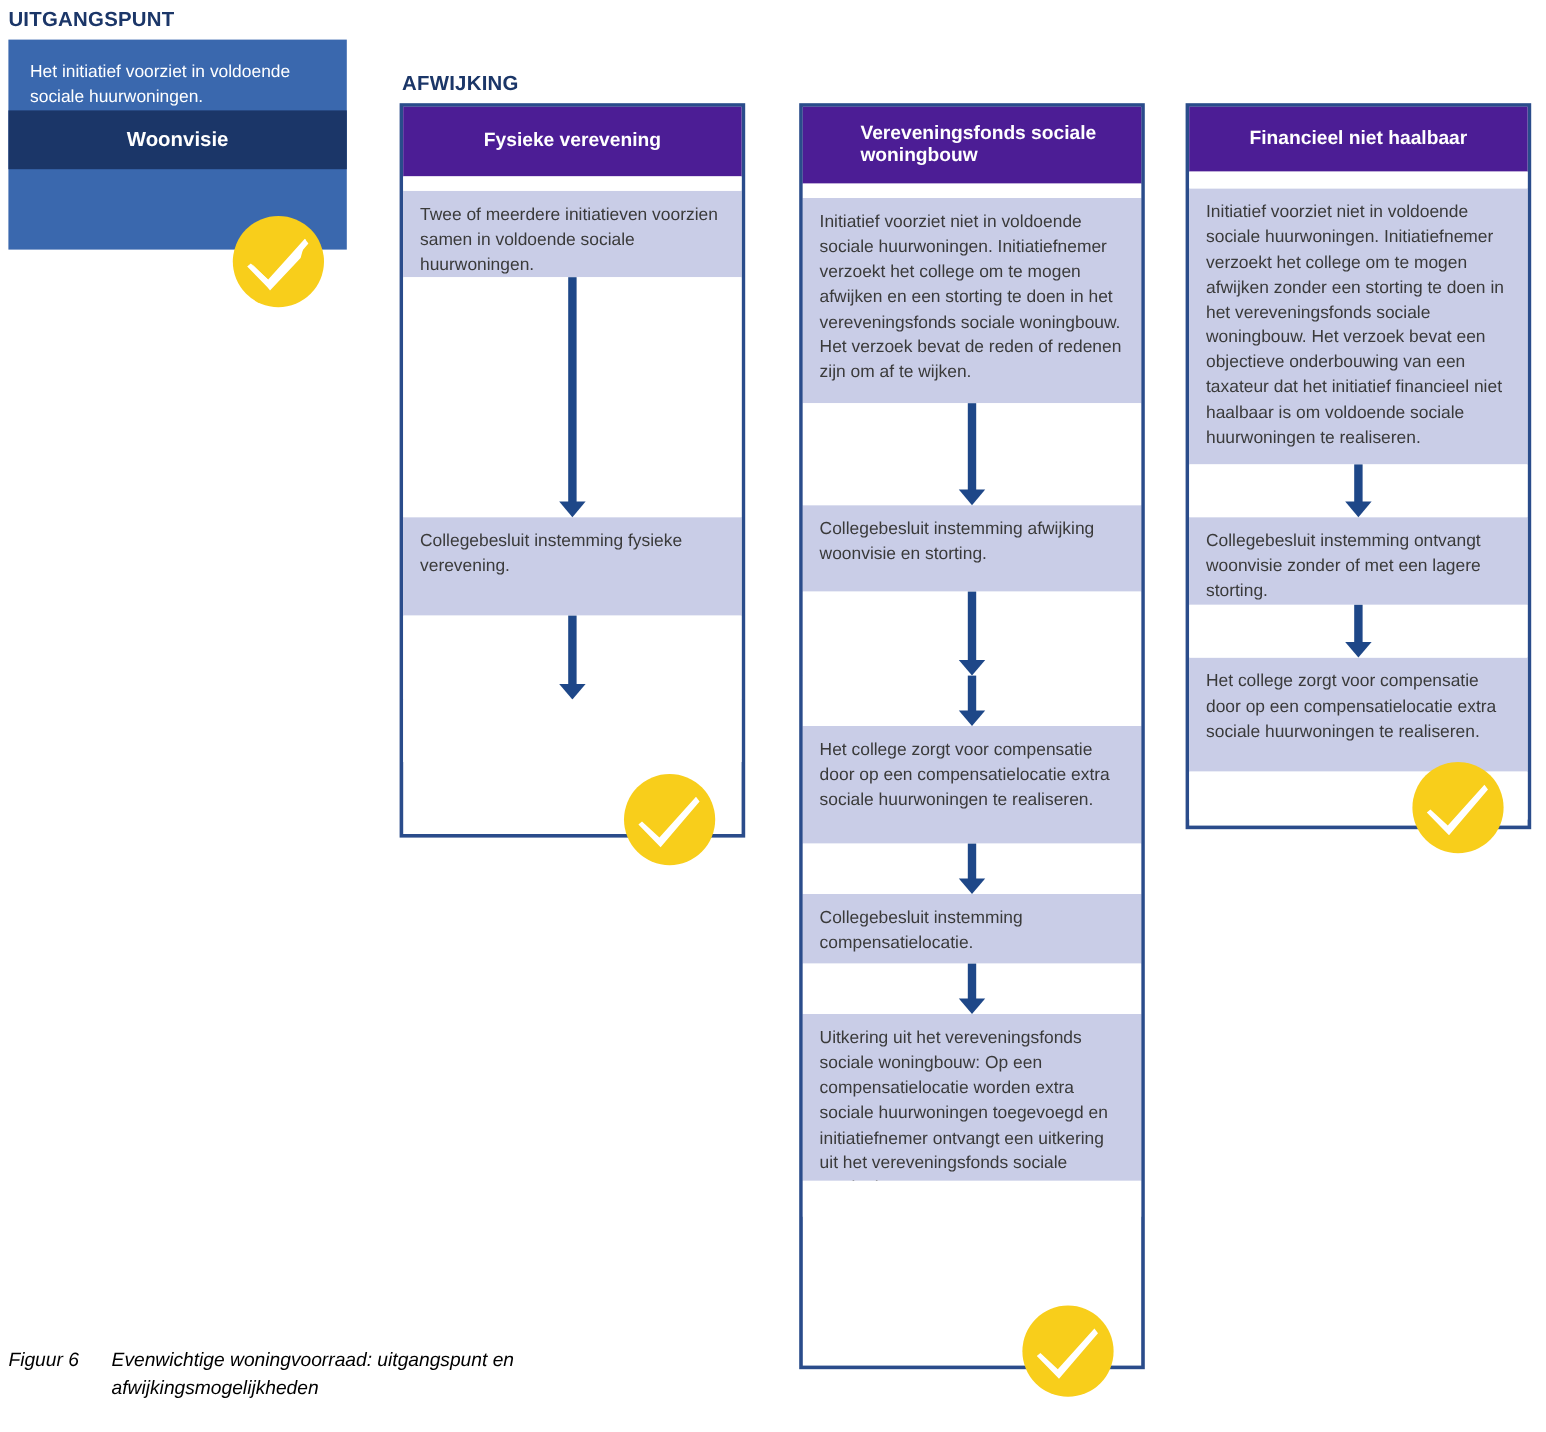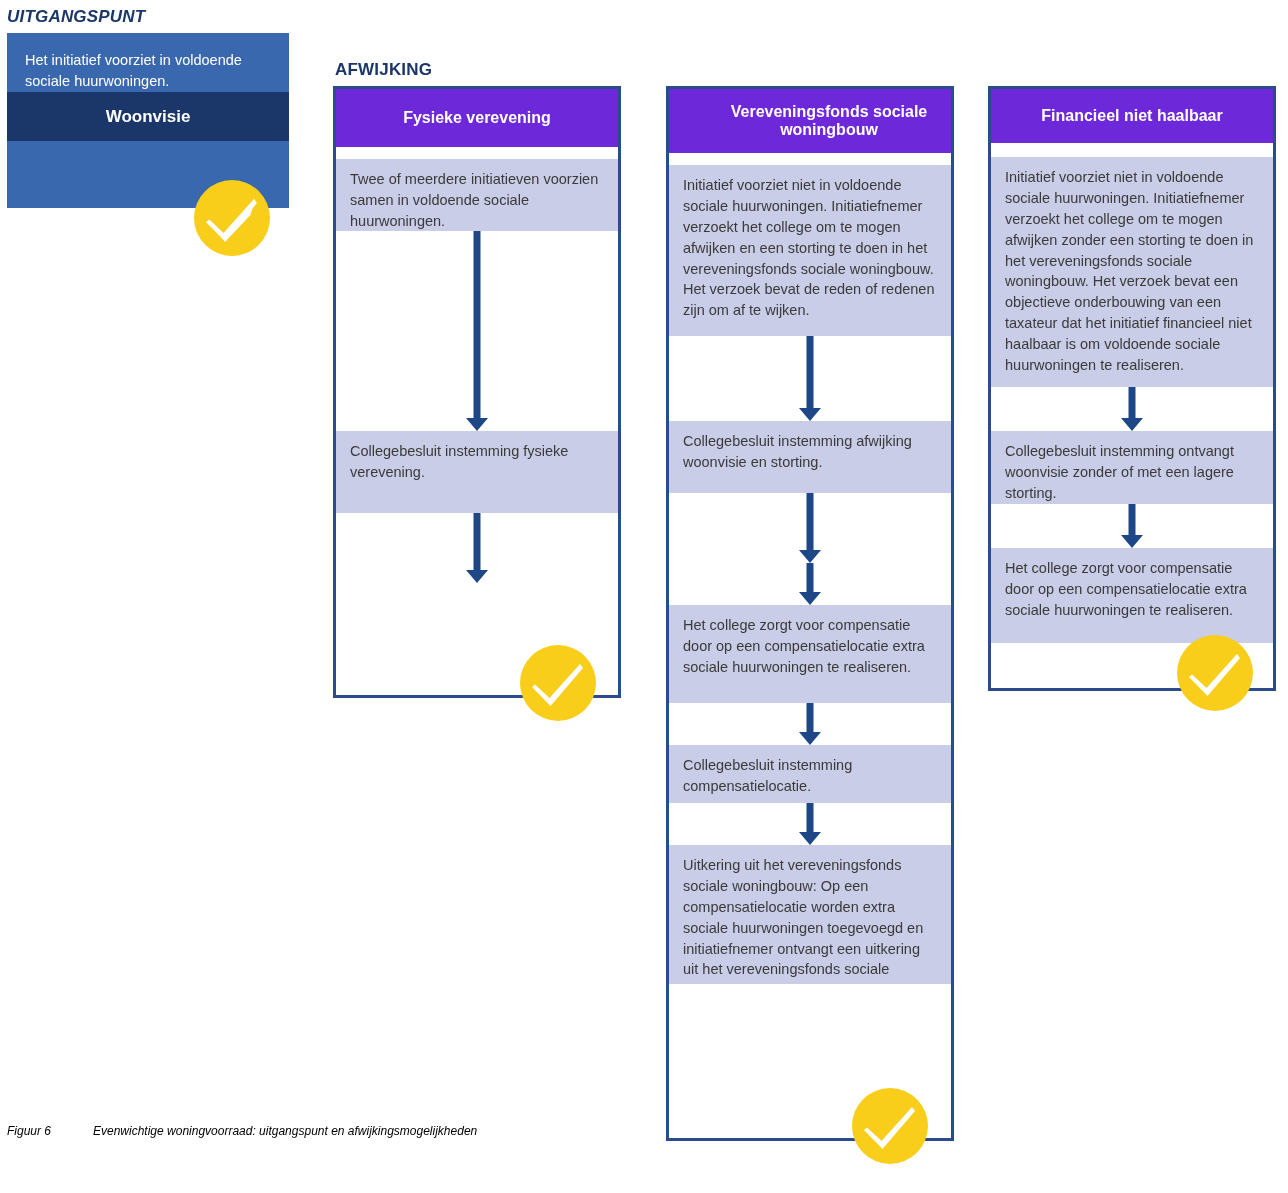--- a/index.html
+++ b/index.html
@@ -16,21 +16,21 @@
   }
 
   
   .section-label {
     position: absolute;
     font-size: 17px;
     font-weight: bold;
     color: #1B3668;
     letter-spacing: 0.2px;
   }
-  #label-uitgangspunt { left: 7px;   top: 7px; font-style: italic; }
+  #label-uitgangspunt { left: 7px;   top: 7px; }
   #label-afwijking    { left: 335px; top: 60px; }
 
   
   #woonvisie-card {
     position: absolute;
     left: 7px;
     top: 33px;
     width: 282px;
     height: 175px;
     background: #3A68AE;
@@ -58,25 +58,25 @@
     position: absolute;
     border: 3px solid #2A4C8B;
     background: #ffffff;
     box-sizing: border-box;
   }
   #col-1 { left: 333px; top: 86px;  width: 288px; height: 612px; }
   #col-2 { left: 666px; top: 86px;  width: 288px; height: 1055px; }
   #col-3 { left: 988px; top: 86px;  width: 288px; height: 605px; }
 
   .col-header {
-    background: #6d28d9;
+    background: #4c1d95;
     color: #ffffff;
     font-size: 16px;
     font-weight: bold;
-    text-align: center;
+    text-align: left;
     display: flex;
     align-items: center;
     justify-content: center;
     box-sizing: border-box;
     padding: 4px 10px;
   }
   #col-1 .col-header { height: 58px; }
   #col-2 .col-header { height: 64px; padding-left: 48px; }
   #col-3 .col-header { height: 54px; }
 
@@ -141,21 +141,21 @@
   #check-col1      { left: 520px; top: 645px; }
   #check-col2      { left: 852px; top: 1088px; }
   #check-col3      { left: 1177px; top: 635px; }
 
   
   #figure-caption {
     position: absolute;
     left: 7px;
     top: 1122px;
     width: 560px;
-    font-size: 12px;
+    font-size: 16px;
     font-style: italic;
     line-height: 1.5;
     color: #000000;
   }
   #figure-caption .cap-num {
     display: inline-block;
     width: 86px;
   }
   #figure-caption .cap-text {
     display: inline-block;

